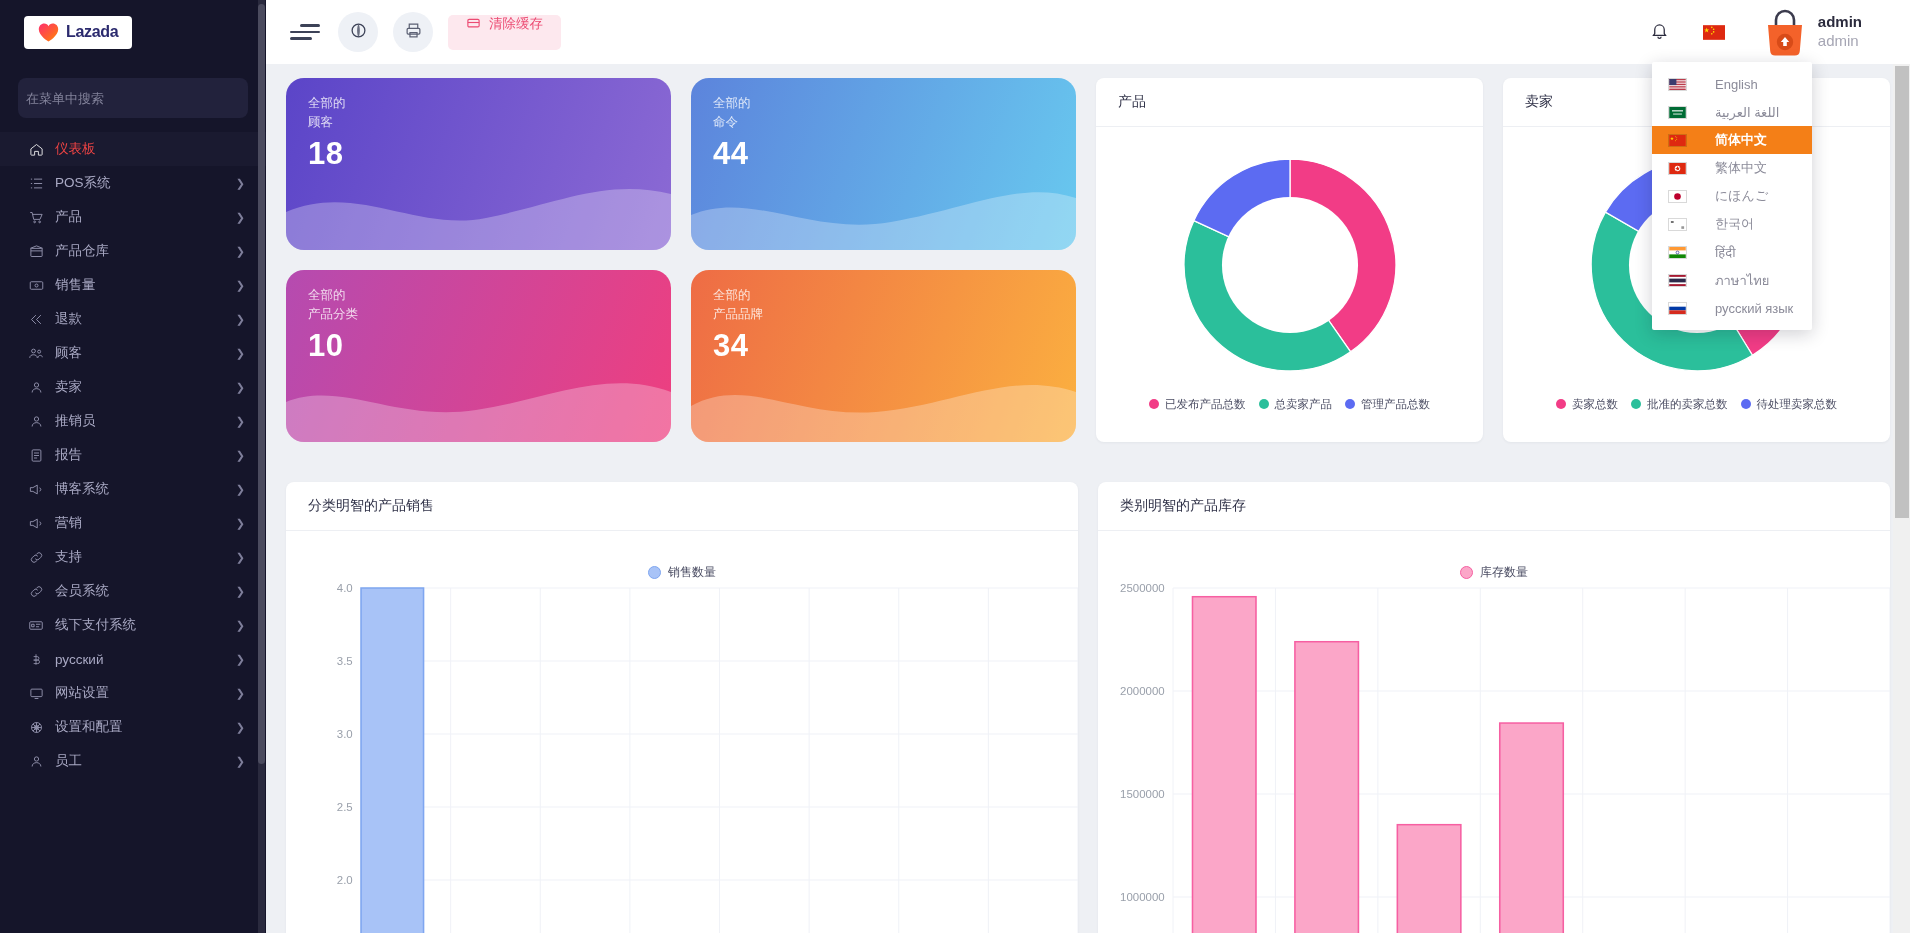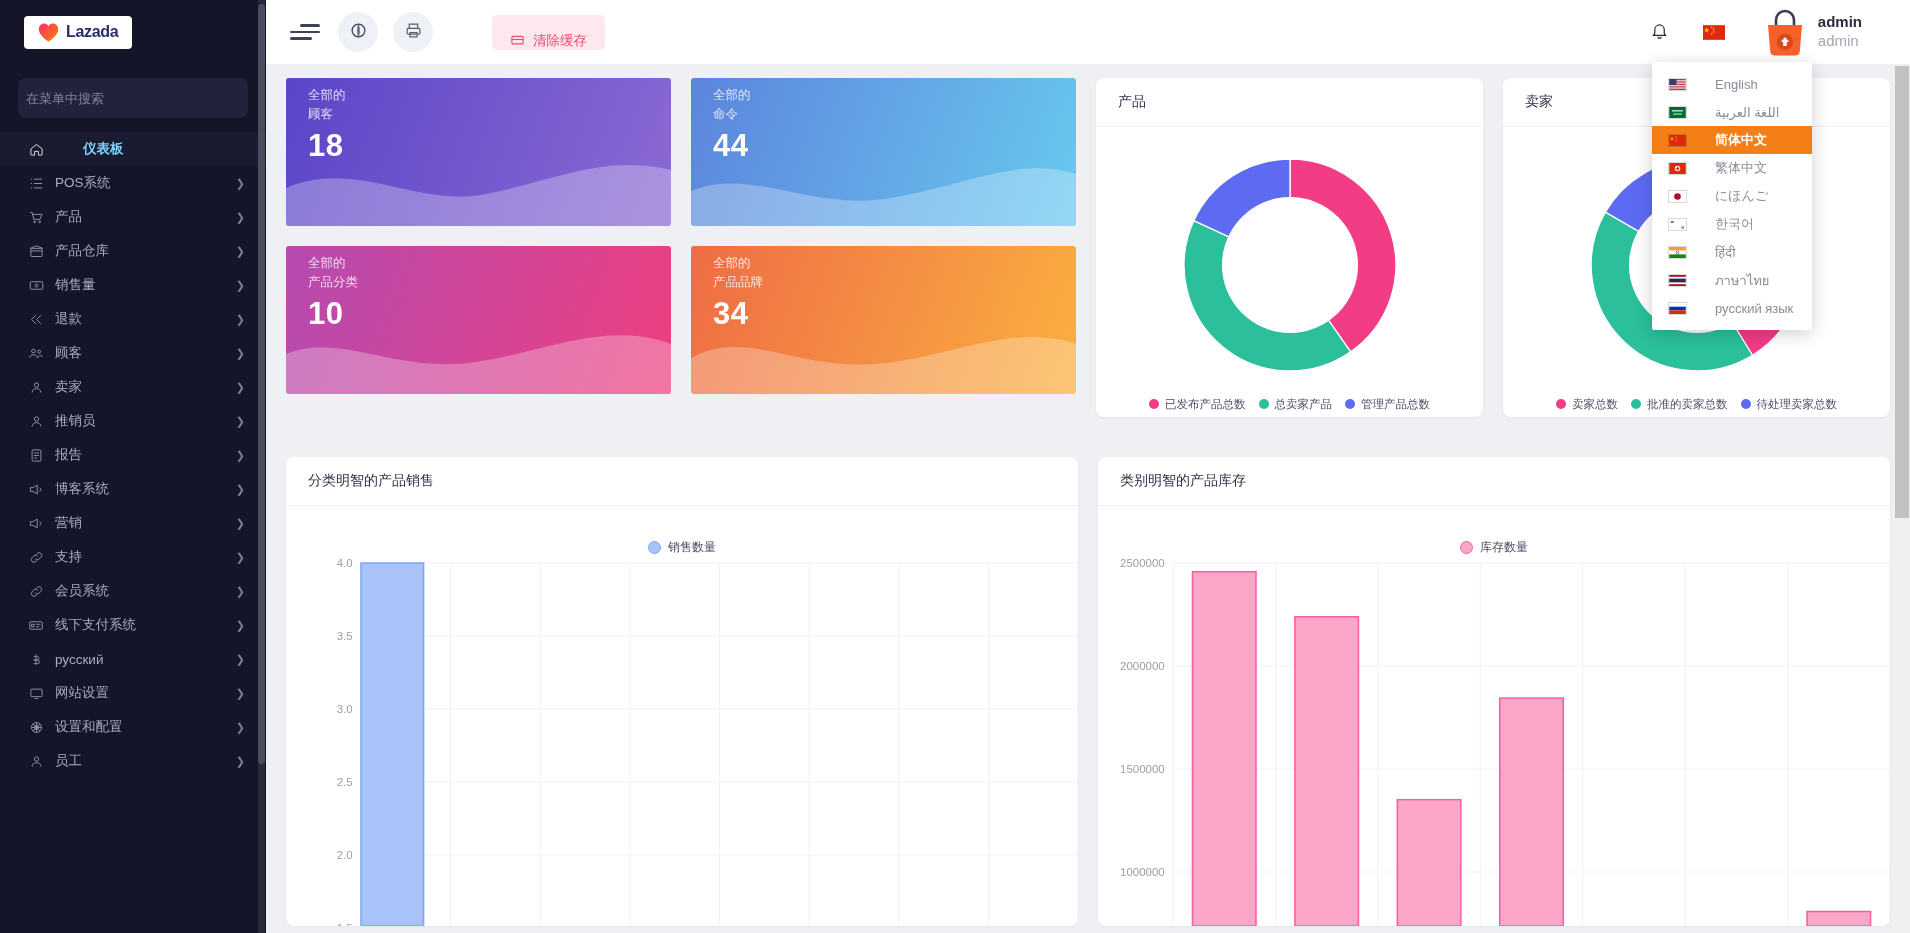--- a/index.html
+++ b/index.html
@@ -46,21 +46,21 @@
     font-family: Liberation Sans, sans-serif;
   }
   .search-input::placeholder { color: #83839b; }
   .nav { padding-top: 4px; }
   .nav-item {
     display: flex; align-items: center;
     height: 34px; padding: 0 21px 0 26px;
     color: #a9a9c4; font-size: 13.5px;
     cursor: pointer; position: relative;
   }
-  .nav-item.active { color: #7dd3fc; font-weight: 700; background: #1a1a30; gap: 28px; }
+  .nav-item.active { color: #ef4444; font-weight: 400; background: #1a1a30; }
   .nav-item .ic {
     width: 20px; height: 16px; margin-right: 9px;
     display: inline-flex; align-items: center; justify-content: center;
     flex: none; opacity: .85;
   }
   .nav-item .lbl { flex: 1; white-space: nowrap; }
   .nav-item .chev {
     font-size: 11px; color: #7e7e9a; line-height: 1;
   }
   .side-bar-track {
@@ -89,24 +89,23 @@
   .burger span:nth-child(3) { width: 22px; }
   .round-btn {
     width: 40px; height: 40px; border-radius: 50%;
     background: #eef1f6; display: flex; align-items: center;
     justify-content: center; margin-right: 15px; cursor: pointer;
     border: none;
   }
   .cache-btn {
     height: 35px; background: #fde8ee; color: #ec4a72;
     border: none; border-radius: 5px; display: flex;
-    align-items: flex-end; gap: 8px; padding: 0 18px;
+    align-items: flex-start; gap: 8px; padding: 0 18px;
     font-size: 13.5px; cursor: pointer;
     font-family: "Liberation Sans", sans-serif;
-    margin-left: 44px;
   }
   .topbar-right {
     margin-left: auto; display: flex; align-items: center;
     height: 64px; padding-right: 0px;
   }
   .bell { margin-right: 34px; cursor: pointer; }
   .flag-btn {
     width: 22px; height: 15px; margin-right: 38px; cursor: pointer;
     position: relative; display: inline-block;
   }
@@ -140,22 +139,22 @@
   .content {
     padding: 14px 20px 0 20px; height: 869px; overflow: hidden;
     position: relative;
   }
   .row { display: flex; gap: 20px; }
   .col-left { width: 790px; flex: none; }
   .col-right { flex: 1; display: flex; gap: 20px; }
 
   .stat-grid { display: flex; flex-wrap: wrap; gap: 20px; }
   .stat-card {
-    width: 385px; height: 148px; border-radius: 3px;
-    position: relative; overflow: hidden; padding: 8px 22px;
+    width: 385px; height: 172px; border-radius: 18px;
+    position: relative; overflow: hidden; padding: 16px 22px;
     color: #fff;
   }
   .stat-card .ttl {
     font-size: 12.5px; line-height: 1.55; opacity: .80; position: relative; z-index: 2;
   }
   .stat-card .val {
     font-size: 31px; font-weight: 700; margin-top: 3px;
     position: relative; z-index: 2; letter-spacing: .5px;
   }
   .wave { position: absolute; left: 0; bottom: 0; width: 100%; height: 80px; z-index: 1; }

